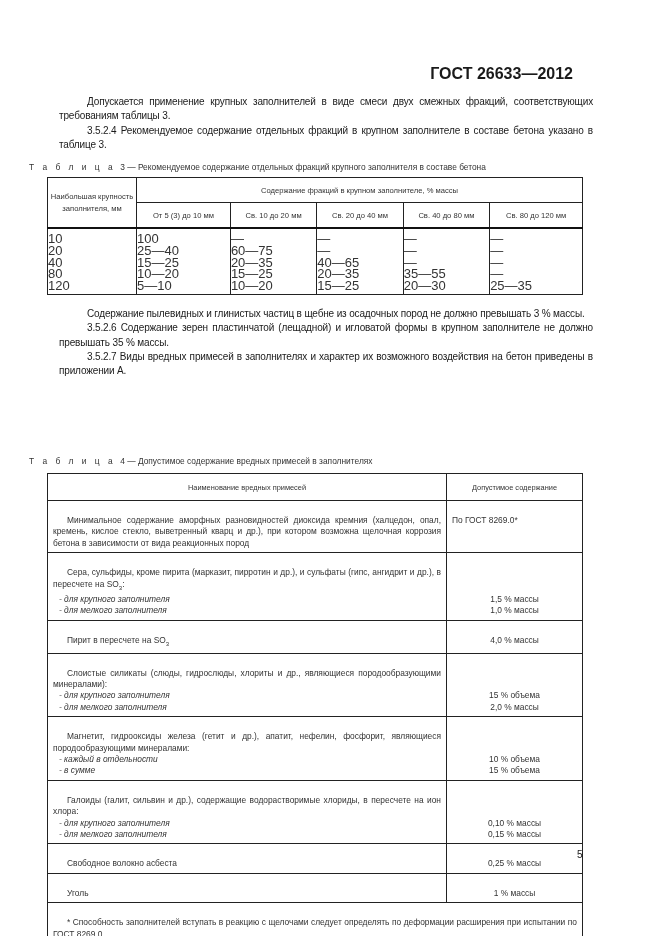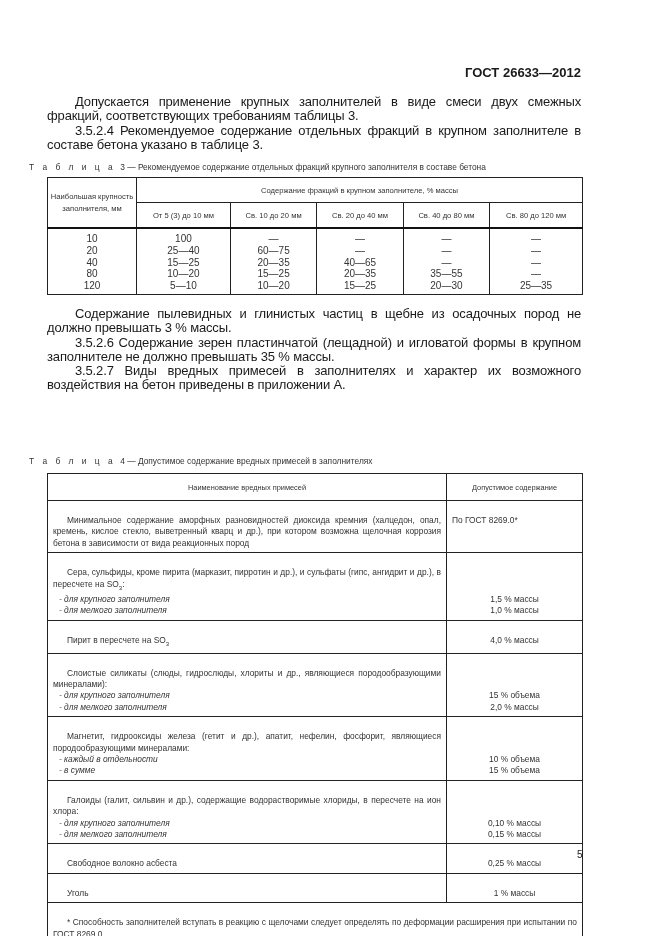--- a/index.html
+++ b/index.html
@@ -1,30 +1,30 @@
 <!DOCTYPE html>
 <html><head>
 <meta charset="utf-8">
 <style>
   html, body { margin: 0; padding: 0; background: #ffffff; }
   body { width: 661px; height: 936px; position: relative; overflow: hidden;
          font-family: "Liberation Sans", sans-serif; color: #1a1a1a; }
-  .header { position: absolute; top: 65px; right: 80px; font-weight: bold; font-size: 13px; }
-  .para { position: absolute; left: 47px; width: 534px; font-size: 13px; line-height: 14.3px; text-align: justify; letter-spacing: -0.15px; }
+  .header { position: absolute; top: 65px; right: 88px; font-weight: bold; font-size: 16px; }
+  .para { position: absolute; left: 59px; width: 534px; font-size: 10px; line-height: 14.3px; text-align: justify; letter-spacing: -0.15px; }
   .para p { margin: 0; text-indent: 28px; }
   .caption { position: absolute; left: 29px; font-size: 8.4px; color: #333; }
   .caption .sp { letter-spacing: 3px; }
 
   table { border-collapse: collapse; position: absolute; left: 47px; font-size: 8.2px; color: #333; }
   td, th { border: 1px solid #222; font-weight: normal; }
 
   #t3 { top: 177px; width: 536px; }
   #t3 th { text-align: center; padding: 0; height: 24px; font-size: 7.6px; }
   #t3 .thick td { border-top: 2px solid #111; }
-  #t3 td.data { text-align: center; vertical-align: top; padding: 4px 0 2px 0; font-size: 10px; line-height: 11.8px; }
+  #t3 td.data { vertical-align: top; padding: 4px 0 2px 0; font-size: 13px; line-height: 11.8px; }
 
   #t4 { top: 473px; width: 536px; }
   #t4 th { height: 24px; font-size: 7.4px; }
   #t4 td { vertical-align: top; font-size: 8.4px; line-height: 11.4px; padding: 14px 5px 3px 5px; }
   #t4 td.name { width: 388px; text-align: justify; }
   #t4 td.val { text-align: center; }
   #t4 td.val.left { text-align: left; }
   #t4 .ind { text-indent: 14px; display: block; }
   #t4 .sub { display: block; padding-left: 6px; font-style: italic; }
   #t4 .note { text-align: justify; }

